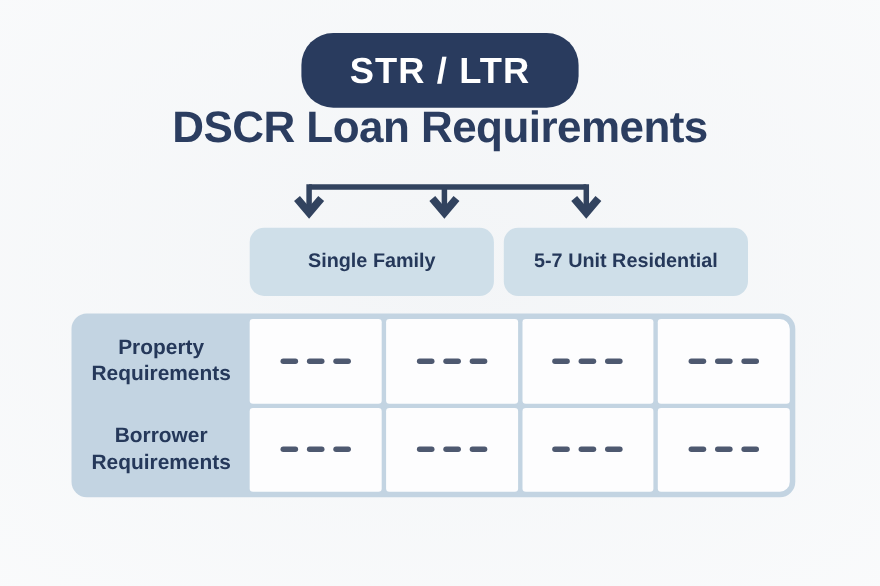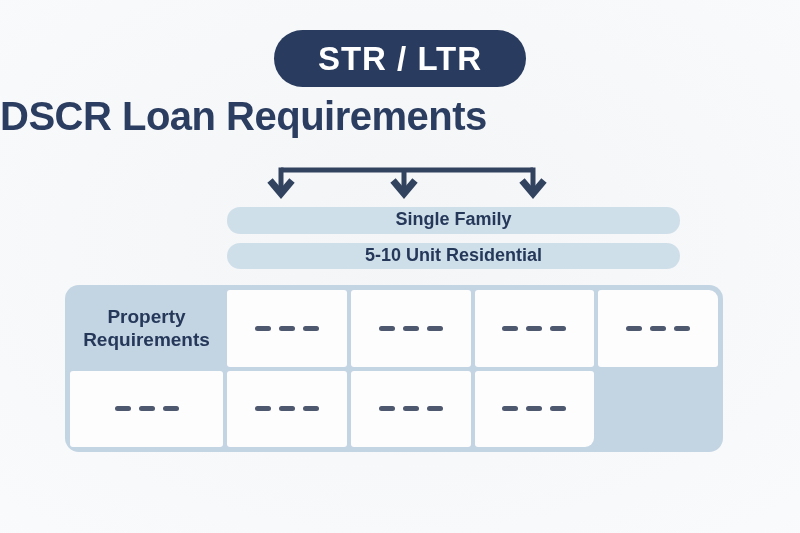--- a/index.html
+++ b/index.html
@@ -5,34 +5,34 @@
   html,body{margin:0;padding:0;}
   .page{
     position:relative;
     width:800px;height:533px;
     background:radial-gradient(120% 120% at 50% 45%, #f3f5f7 0%, #fafbfc 70%, #fdfdfe 100%);
     font-family:"Liberation Sans","DejaVu Sans",sans-serif;
     overflow:hidden;
   }
   .badge{
     position:absolute;top:30px;left:50%;transform:translateX(-50%);
-    width:252px;height:57px;border-radius:29px;
+    width:252px;height:68px;border-radius:29px;
     background:#293b5e;color:#ffffff;
     display:flex;align-items:center;justify-content:center;
     font-size:33px;font-weight:bold;letter-spacing:1px;
   }
   .title{
     position:absolute;top:94px;left:0;width:100%;
-    font-size:40px;font-weight:bold;
+    text-align:center;font-size:40px;font-weight:bold;
     color:#2b3d60;letter-spacing:-0.5px;
   }
   .connector{position:absolute;left:0;top:0;pointer-events:none;}
   .chip-row{
     position:absolute;left:227px;top:207px;width:453px;height:62px;
-    display:flex;gap:9px;flex-direction:column;
+    display:flex;gap:9px;
   }
   .chip{
     flex:1;background:#cfdfe9;border-radius:13px;
     display:flex;align-items:center;justify-content:center;
     text-align:center;color:#25385a;font-size:18px;font-weight:bold;
     line-height:1.22;padding:0 8px;box-sizing:border-box;
   }
   .req-table{
     position:absolute;left:65px;top:285px;width:658px;height:167px;
     background:#c3d4e2;border-radius:14px;
@@ -67,21 +67,21 @@
     <path d="M281 167.5 V190" stroke="#32435f" stroke-width="5"></path>
     <path d="M404 170 V190" stroke="#32435f" stroke-width="5"></path>
     <path d="M533 167.5 V190" stroke="#32435f" stroke-width="5"></path>
     <path d="M270 180.5 L281 193.5 L292 180.5" stroke="#32435f" stroke-width="7" stroke-linejoin="miter"></path>
     <path d="M393 180.5 L404 193.5 L415 180.5" stroke="#32435f" stroke-width="7" stroke-linejoin="miter"></path>
     <path d="M522 180.5 L533 193.5 L544 180.5" stroke="#32435f" stroke-width="7" stroke-linejoin="miter"></path>
   </svg>
 
   <div class="chip-row" id="chip-row">
       <div class="chip">Single Family</div>
-      <div class="chip">5-10 Unit Residential</div>
+      <div class="chip">5-7 Unit Residential</div>
     </div>
 
   <div class="req-table" id="req-table">
       <div class="row-header">Property Requirements</div>
       <div class="cell">
         <span class="dash"></span>
         <span class="dash"></span>
         <span class="dash"></span>
       </div>
       <div class="cell">
@@ -92,20 +92,21 @@
       <div class="cell">
         <span class="dash"></span>
         <span class="dash"></span>
         <span class="dash"></span>
       </div>
       <div class="cell tr">
         <span class="dash"></span>
         <span class="dash"></span>
         <span class="dash"></span>
       </div>
+      <div class="row-header">Borrower Requirements</div>
       <div class="cell">
         <span class="dash"></span>
         <span class="dash"></span>
         <span class="dash"></span>
       </div>
       <div class="cell">
         <span class="dash"></span>
         <span class="dash"></span>
         <span class="dash"></span>
       </div>

